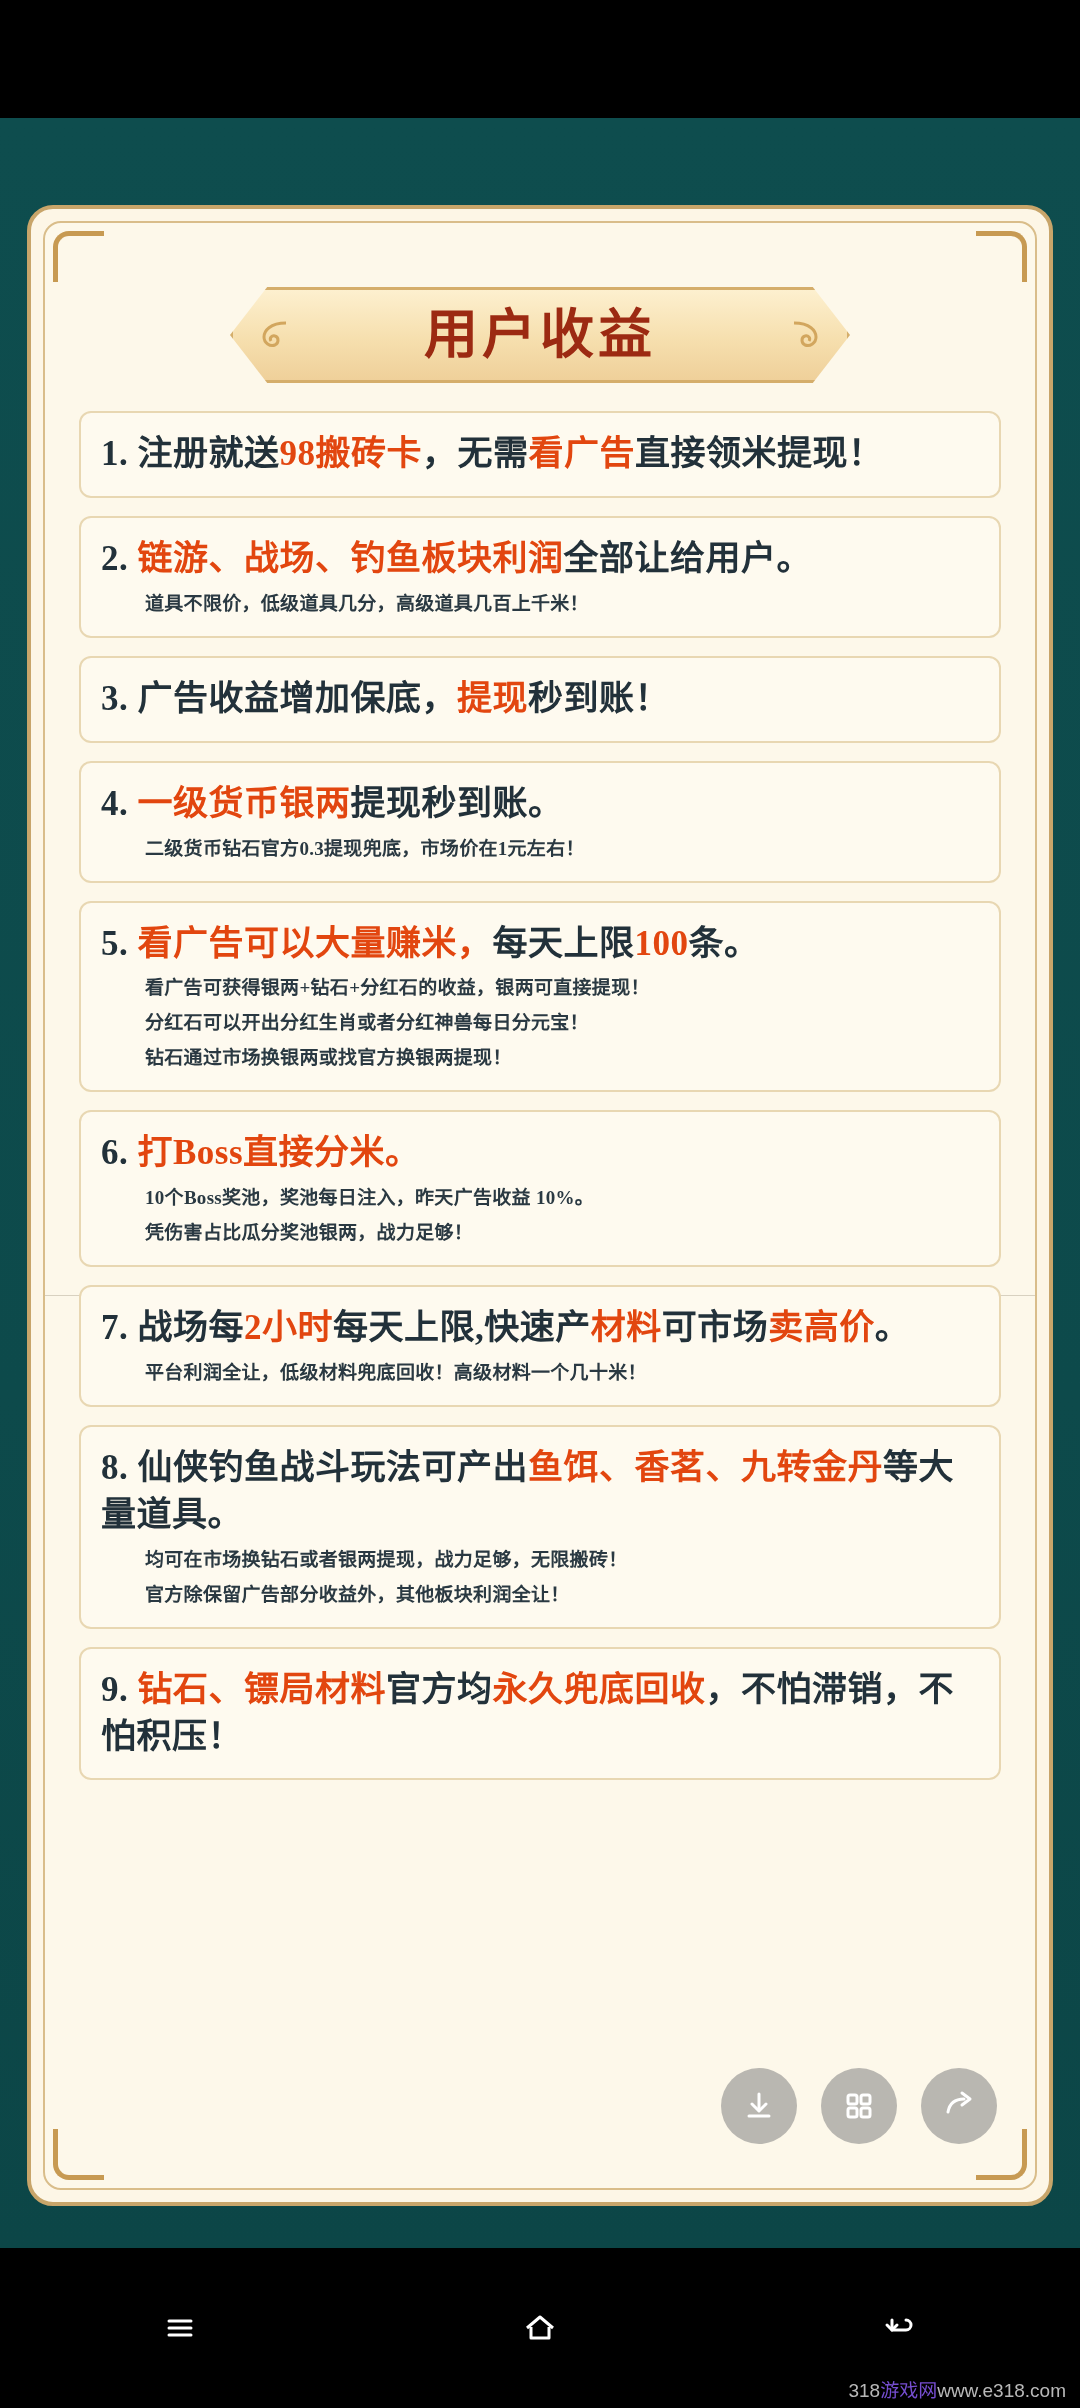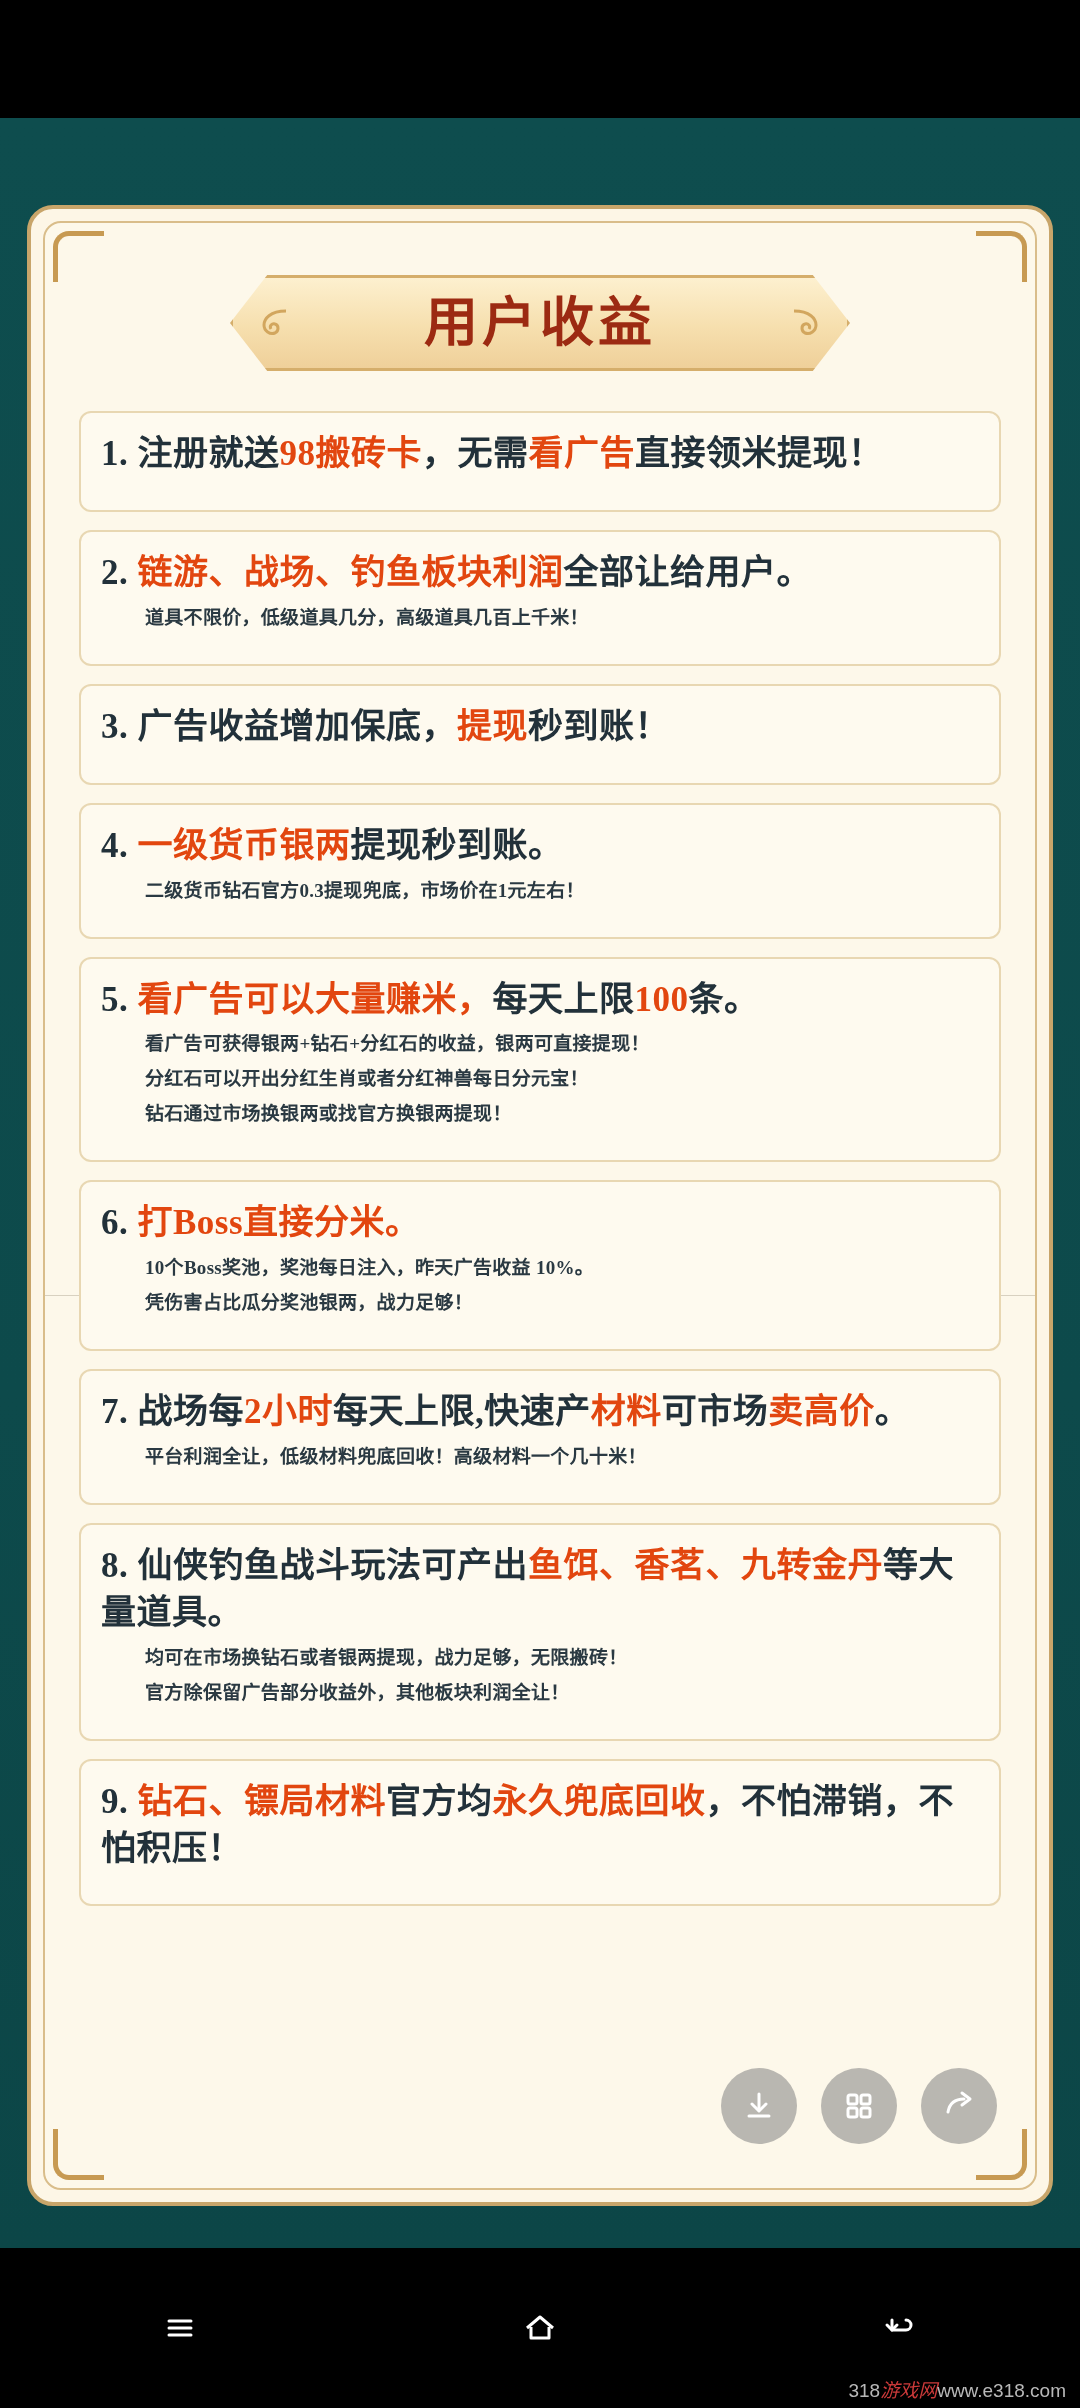--- a/index.html
+++ b/index.html
@@ -65,21 +65,21 @@
   .corner.tl { left: 8px;  top: 8px;  border-left-width: 5px; border-top-width: 5px;  border-top-left-radius: 16px; }
   .corner.tr { right: 8px; top: 8px;  border-right-width: 5px; border-top-width: 5px; border-top-right-radius: 16px; }
   .corner.bl { left: 8px;  bottom: 8px; border-left-width: 5px; border-bottom-width: 5px; border-bottom-left-radius: 16px; }
   .corner.br { right: 8px; bottom: 8px; border-right-width: 5px; border-bottom-width: 5px; border-bottom-right-radius: 16px; }
 
   
   .title-wrap {
     position: absolute;
     left: 50%;
     transform: translateX(-50%);
-    top: 52px;
+    top: 64px;
     width: 620px;
     height: 96px;
   }
   .title-plaque {
     position: absolute;
     left: 0; top: 0;
     width: 620px; height: 96px;
     background: linear-gradient(180deg, #fdf0cf 0%, #f6dfae 55%, #efd09a 100%);
     border: 3px solid #d5ae6b;
     border-radius: 14px;
@@ -114,21 +114,21 @@
     left: 34px;
     right: 34px;
     top: 188px;
     bottom: 14px;
   }
   .item {
     background: #fefaef;
     border: 2px solid #e8d7b2;
     border-radius: 12px;
     margin-bottom: 18px;
-    padding: 18px 22px 32px 20px;
+    padding: 18px 22px 18px 20px;
     box-sizing: border-box;
   }
   .line-main {
     font-family: "Liberation Serif", serif;
     font-size: 35px;
     font-weight: bold;
     color: #22313a;
     line-height: 1.34;
     letter-spacing: 0.5px;
   }
@@ -193,21 +193,21 @@
   }
   .watermark {
     position: absolute;
     right: 14px;
     bottom: 6px;
     color: #d9d9d9;
     font-size: 19px;
     font-family: "Liberation Sans", sans-serif;
     opacity: 0.85;
   }
-  .wm-red { color: #ef4444; font-style: italic; }
+  .wm-red { color: #8b5cf6; }
   
   .hairline {
     position: absolute;
     left: 0; right: 0;
     top: 1072px;
     height: 1px;
     background: rgba(180,170,150,0.5);
   }
 </style>
 </head>

